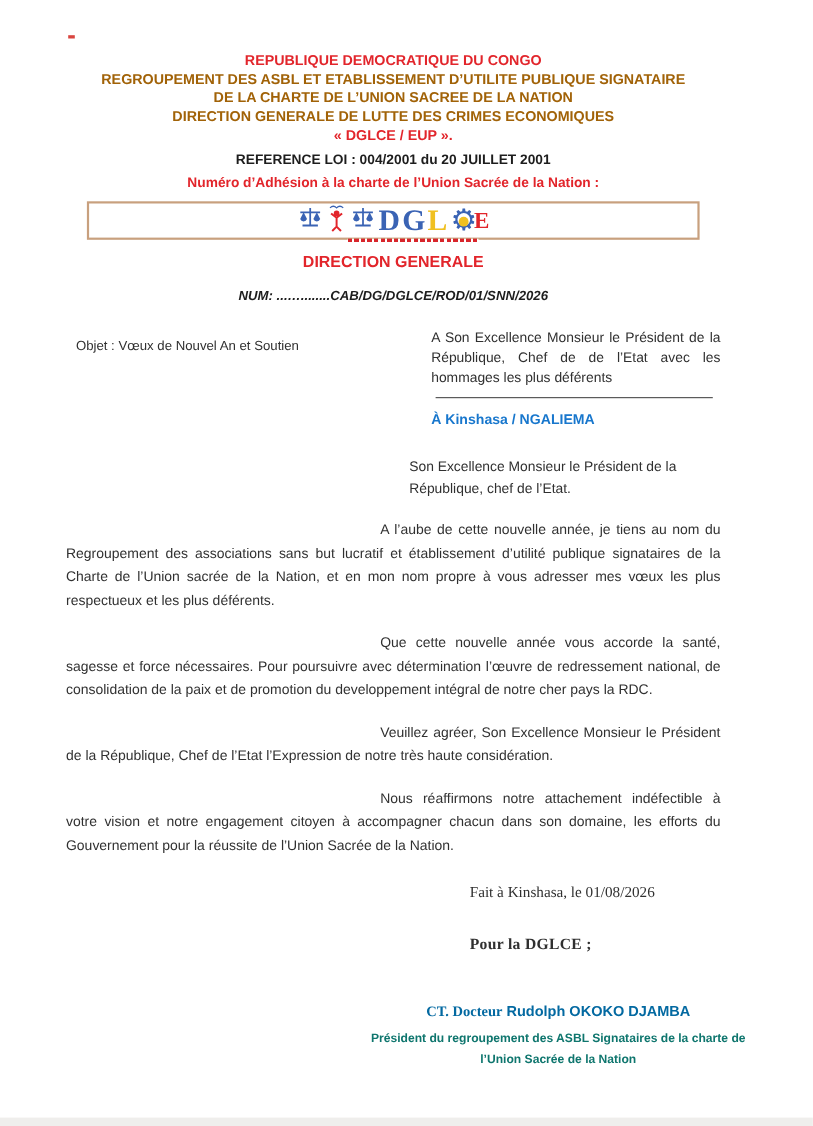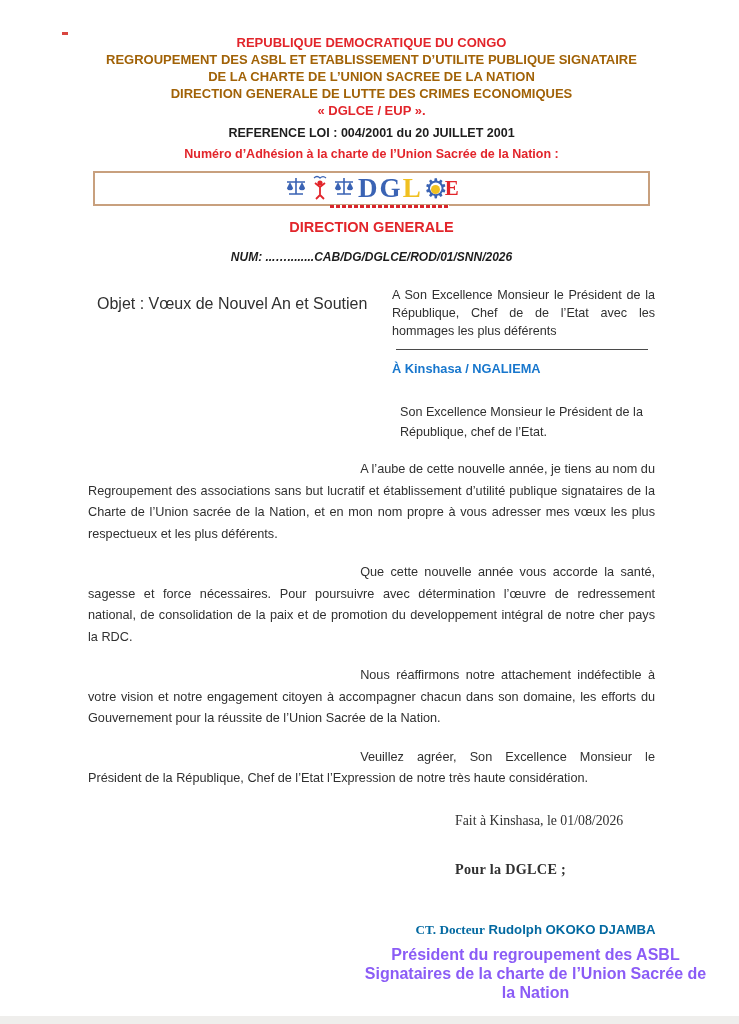--- a/index.html
+++ b/index.html
@@ -4,21 +4,21 @@
 <style>
   html,body{margin:0;padding:0;}
   body{
     width:739px;height:1024px;
     background:#ffffff;
     font-family:"Liberation Sans",sans-serif;
     color:#303030;
     position:relative;
     overflow:hidden;
   }
-  .content{padding:34px 84px 0 88px;}
+  .content{padding:34px 84px 0 60px;margin-top:12px;}
   
   .hdr{text-align:center;font-weight:bold;}
   .hdr .red{color:#e2252b;font-size:13px;line-height:17px;}
   .hdr .blue{color:#a16207;font-size:13px;line-height:17px;}
   .hdr .black{color:#1d1d1d;font-size:12.5px;line-height:16px;margin-top:6px;}
   .hdr .adhesion{color:#e2252b;font-size:12.5px;line-height:16px;margin-top:5px;}
   .hdr .nref{color:#e2252b;font-size:12.5px;line-height:16px;}
   
   .logo-box{
     margin:9px auto 0 auto;width:553px;height:31px;
@@ -31,35 +31,35 @@
   .logo-letter.red-e{color:#e2252b;font-size:21px;margin-left:-5px;}
   .gear{position:relative;color:#3a63b4;font-size:27px;line-height:27px;font-family:"DejaVu Sans",sans-serif;margin-left:1px;}
   .gear .dot{position:absolute;left:50%;top:52%;width:9px;height:9px;margin:-4.5px 0 0 -4.5px;border-radius:50%;background:#f0c020;}
   .logo-strip{position:absolute;left:46px;right:10px;bottom:-4px;height:3px;
     background:repeating-linear-gradient(90deg,#d8252b 0 4px,#ffffff 4px 6px);}
   
   .direction{color:#e2252b;text-align:center;font-weight:bold;font-size:14.5px;margin-top:13px;}
   .numline{color:#1d1d1d;text-align:center;font-weight:bold;font-style:italic;font-size:12px;margin-top:15px;}
   
   .row{display:flex;justify-content:space-between;align-items:flex-start;margin-top:22px;}
-  .objet{font-size:16px;margin-left:9px;margin-top:9px;}
+  .objet{font-size:12px;margin-left:9px;margin-top:9px;}
   .addr-col{width:263px;}
   .addr{font-size:12.6px;line-height:18px;text-align:justify;}
   .addr-rule{border:none;border-top:1.4px solid #4a4a4a;margin:9px 0 0 4px;width:252px;}
   .city{color:#1877cd;font-weight:bold;font-size:12.8px;margin-top:11px;}
   
   .saluts{width:260px;margin:26px 0 0 312px;font-size:12.6px;line-height:20px;}
   .para{margin:17px 0 0 0;text-align:justify;text-indent:48%;font-size:12.7px;line-height:21.5px;}
   .closing{font-family:"Liberation Serif",serif;font-size:13.8px;margin:23px 0 0 367px;}
   .pour{font-family:"Liberation Serif",serif;font-weight:bold;font-size:14.2px;margin:32px 0 0 367px;letter-spacing:.3px;}
   
   .sig{margin:44px 0 0 275px;width:345px;text-align:center;}
   .sig-name{white-space:nowrap;color:#0369a1;font-weight:bold;font-size:13.2px;}
   .sig-name .serif{font-family:"Liberation Serif",serif;}
-  .sig-title{color:#8b5cf6;font-weight:bold;font-size:16px;line-height:19px;margin-top:7px;}
+  .sig-title{color:#0f766e;font-weight:bold;font-size:11px;line-height:19px;margin-top:7px;}
   .page-edge{position:absolute;left:0;bottom:0;width:739px;height:8px;background:#efeeec;}
   .artifact{position:absolute;left:62px;top:32px;width:6px;height:3px;background:#d9453f;}
 </style>
 </head>
 <body>
 
 <div class="artifact"></div>
 
 <div class="content">
 
@@ -113,22 +113,22 @@
     <div class="addr-col">
       <div class="addr">A Son Excellence Monsieur le Président de la République, Chef de de l’Etat avec les hommages les plus déférents</div>
       <hr class="addr-rule">
       <div class="city">À Kinshasa / NGALIEMA</div>
     </div>
   </div>
 
   <div class="saluts">Son Excellence Monsieur le Président de la République, chef de l’Etat.</div>
   <p class="para">A l’aube de cette nouvelle année, je tiens au nom du Regroupement des associations sans but lucratif et établissement d’utilité publique signataires de la Charte de l’Union sacrée de la Nation, et en mon nom propre à vous adresser mes vœux les plus respectueux et les plus déférents.</p>
   <p class="para">Que cette nouvelle année vous accorde la santé, sagesse et force nécessaires. Pour poursuivre avec détermination l’œuvre de redressement national, de consolidation de la paix et de promotion du developpement intégral de notre cher pays la RDC.</p>
+  <p class="para">Veuillez agréer, Son Excellence Monsieur le Président de la République, Chef de l’Etat l’Expression de notre très haute considération.</p>
   <p class="para">Nous réaffirmons notre attachement indéfectible à votre vision et notre engagement citoyen à accompagner chacun dans son domaine, les efforts du Gouvernement pour la réussite de l’Union Sacrée de la Nation.</p>
-  <p class="para">Veuillez agréer, Son Excellence Monsieur le Président de la République, Chef de l’Etat l’Expression de notre très haute considération.</p>
 
   <div class="closing">Fait à Kinshasa, le 01/08/2026</div>
   <div class="pour">Pour la DGLCE ;</div>
 
   <div class="sig">
     <div class="sig-name"><span class="serif">CT. Docteur</span> <span>Rudolph OKOKO DJAMBA</span></div>
     <div class="sig-title">Président du regroupement des ASBL Signataires de la charte de l’Union Sacrée de la Nation</div>
   </div>
 
 </div>

